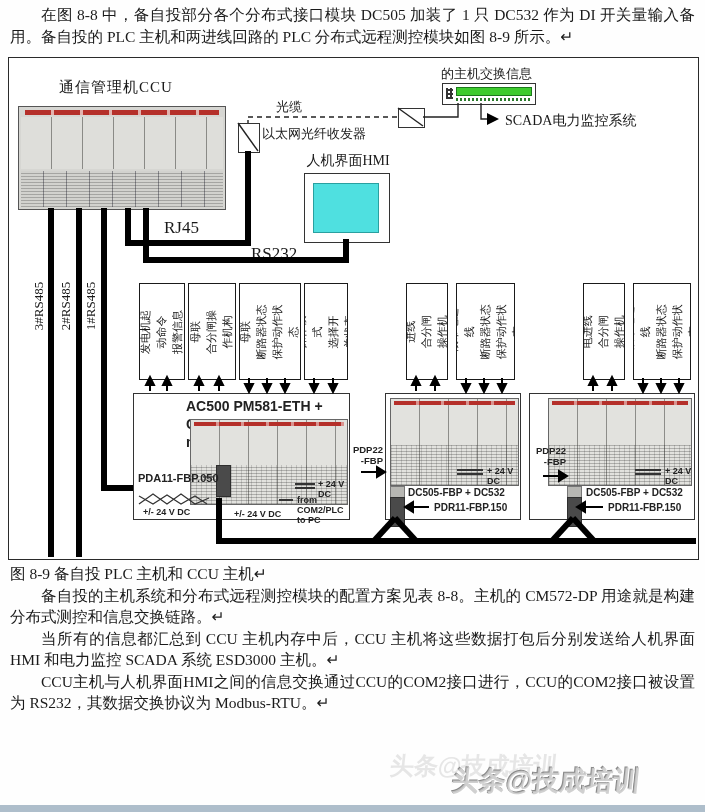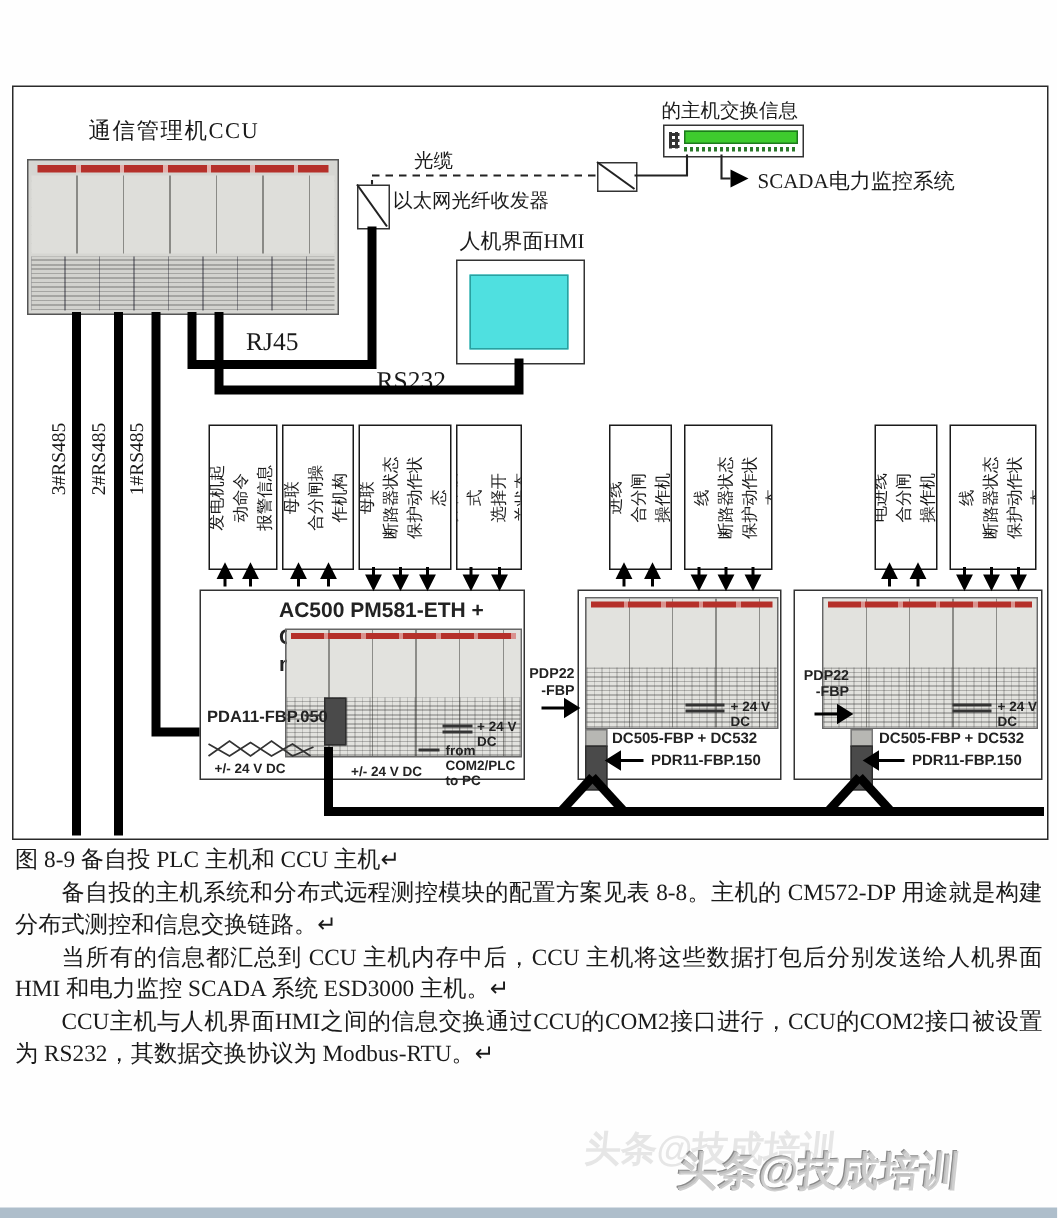--- a/index.html
+++ b/index.html
@@ -61,20 +61,21 @@
   #wm{left:452px;top:763px;font-size:27px;color:rgba(200,200,200,.85);
         text-shadow:1px 1px 0 #fff,-1px -1px 0 #8a8a8a;}
   #wm2{left:390px;top:750px;font-size:24px;color:rgba(160,160,160,.25);}
   #bottombar{position:absolute;left:0;top:805px;width:705px;height:7px;background:#aebecb;}
 </style>
 </head>
 <body>
 
 <div id="page">
 
+  <p class="para abs" style="left:10px;top:4px;width:685px;">在图 8-8 中，备自投部分各个分布式接口模块 DC505 加装了 1 只 DC532 作为 DI 开关量输入备用。备自投的 PLC 主机和两进线回路的 PLC 分布式远程测控模块如图 8-9 所示。↵</p>
 
   <div id="diagram">
 
     <div class="dlabel" style="left:50px;top:20px;font-size:15px;letter-spacing:1px;">通信管理机CCU</div>
     <div class="rack">
       <div class="stripe"></div>
       <div class="row1"></div>
       <div class="row2"></div>
     </div>
 

